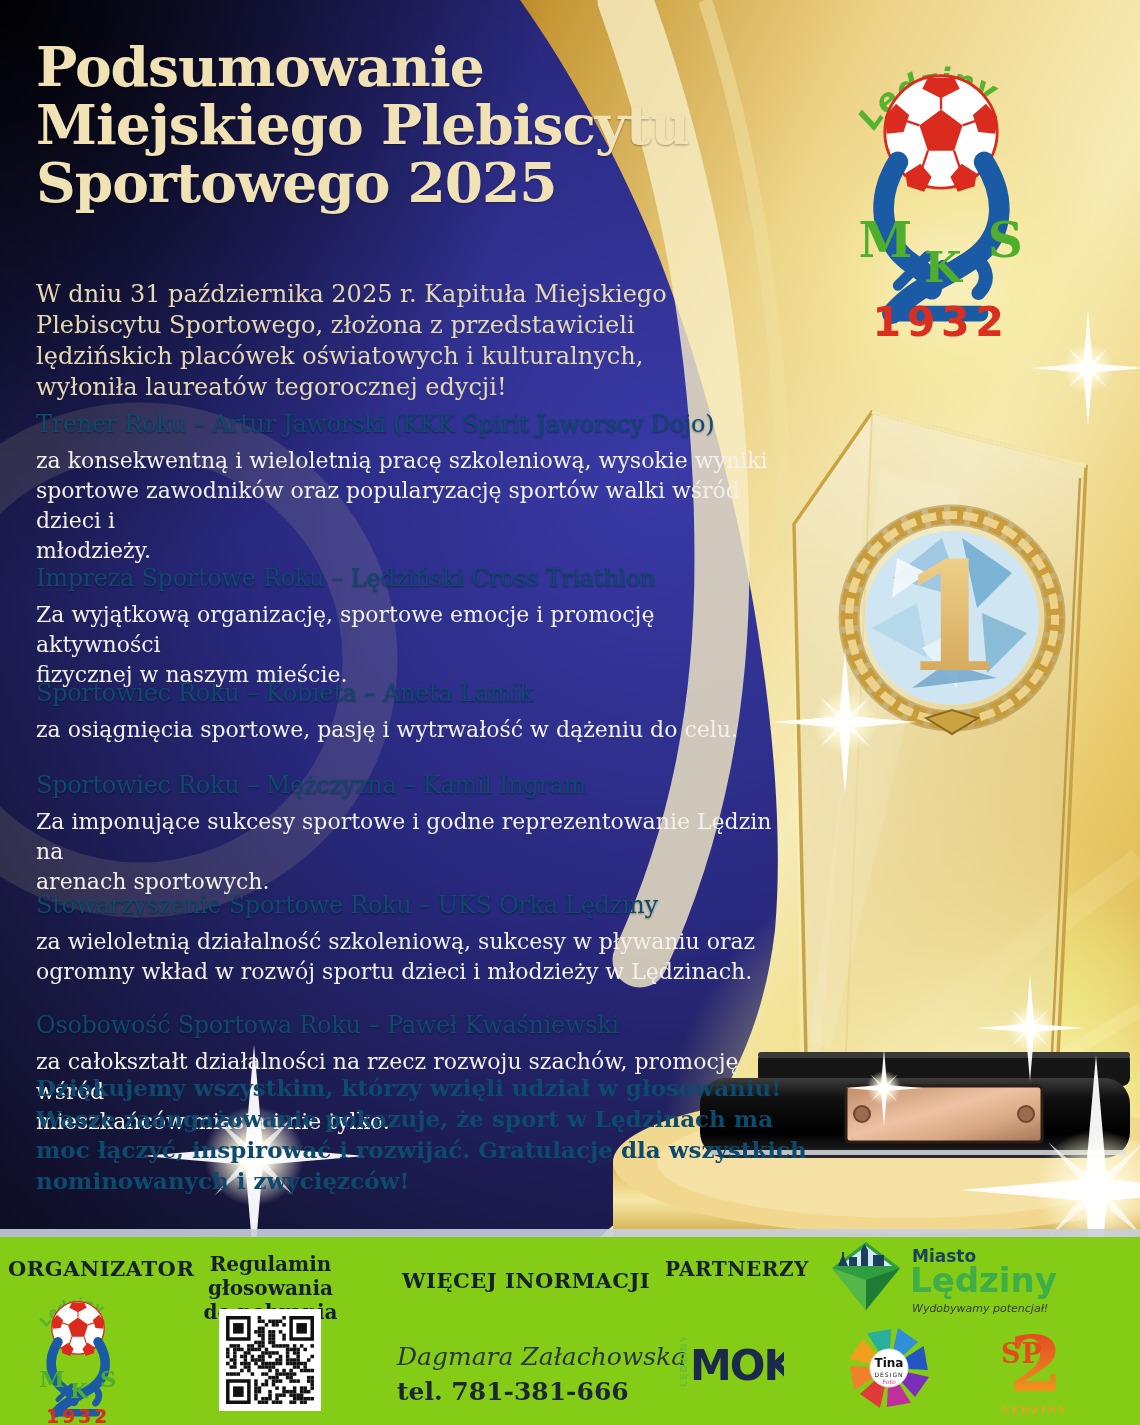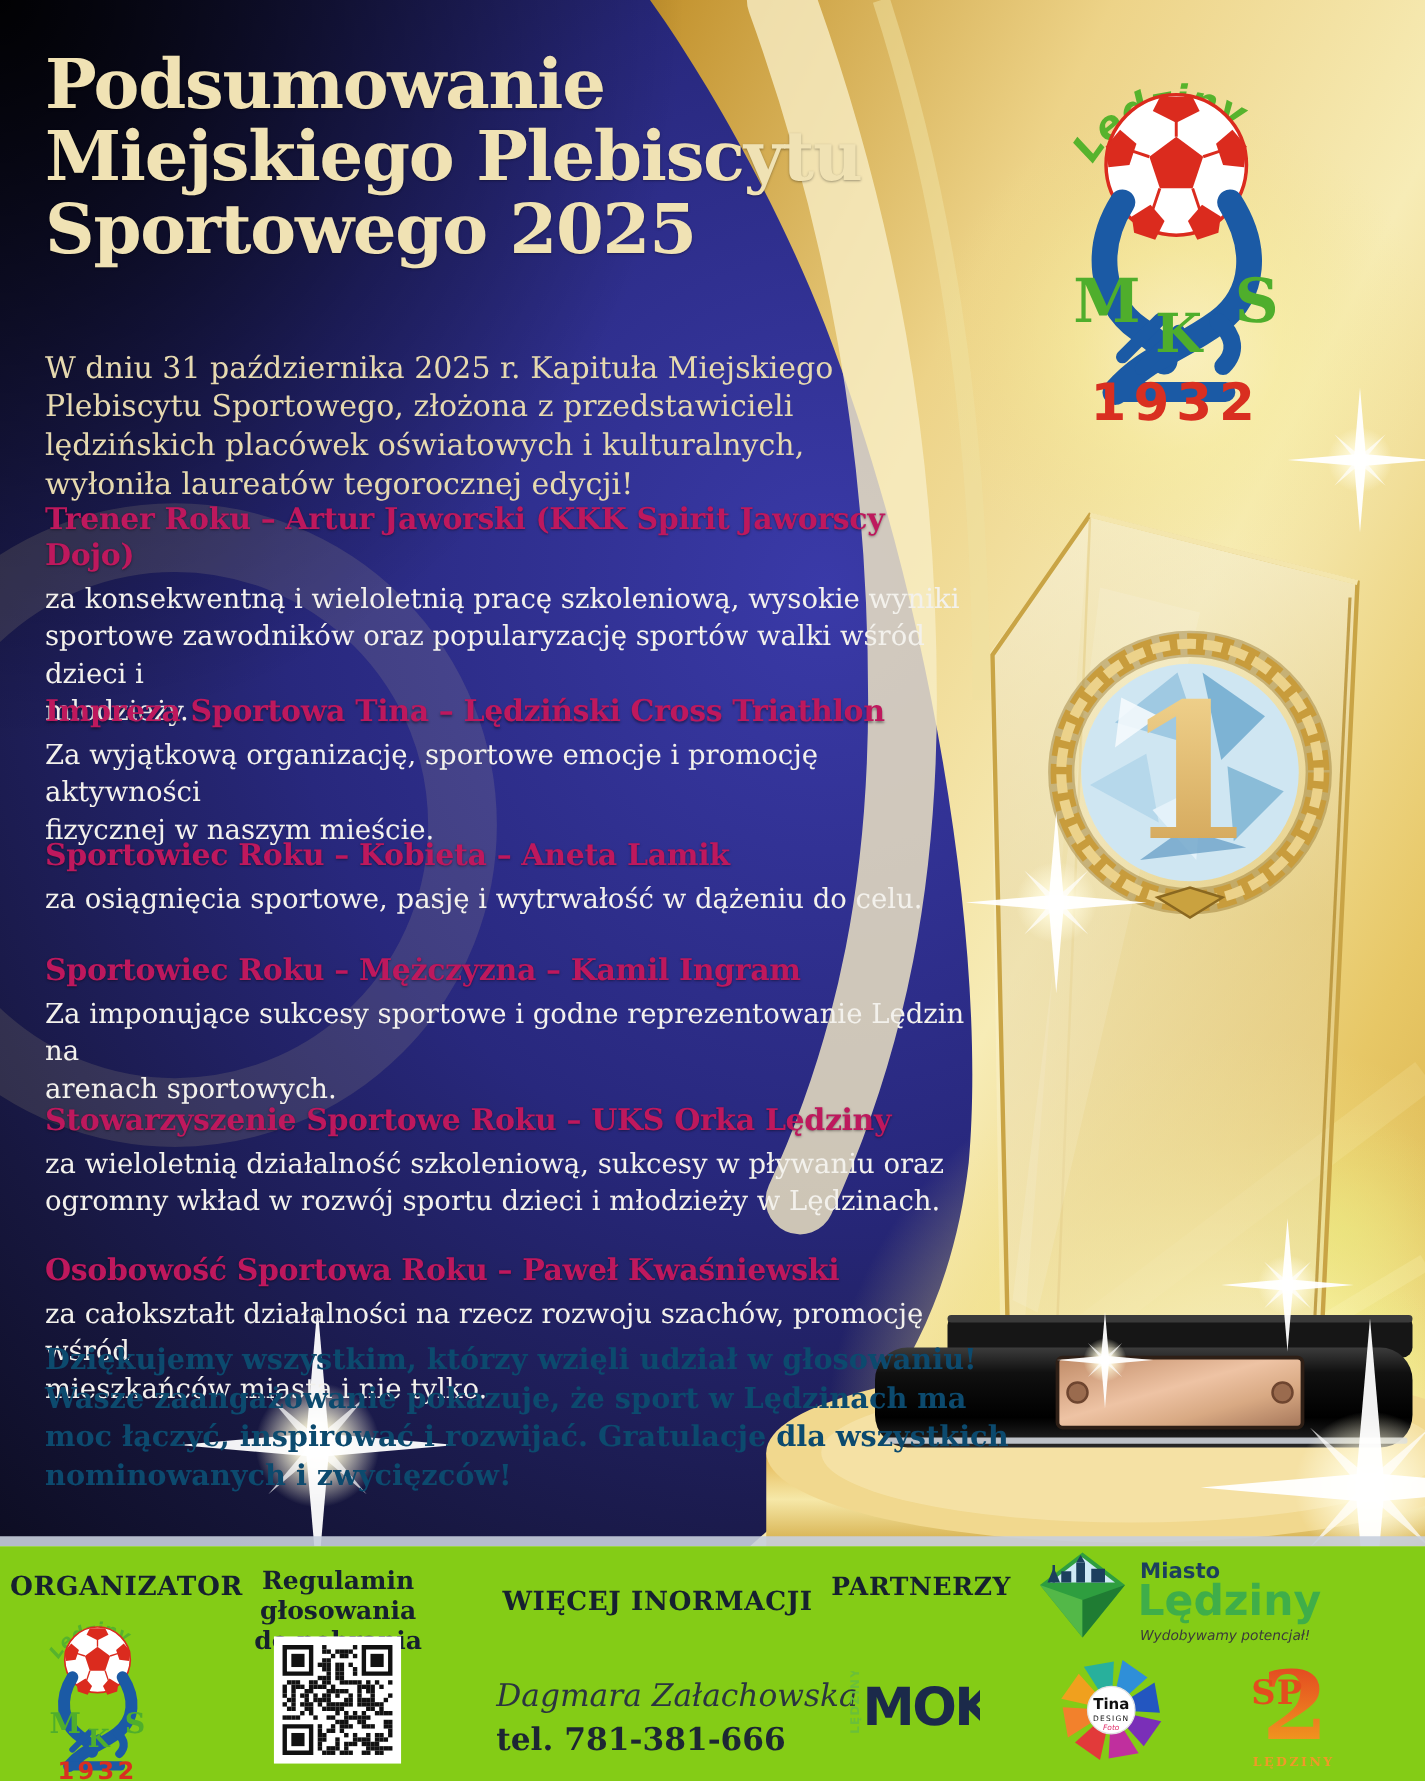--- a/index.html
+++ b/index.html
@@ -5,22 +5,22 @@
   html,body{margin:0;padding:0;background:#444;}
   .stage{position:relative;width:1140px;height:1425px;overflow:hidden;background:#fdfdfc;
          font-family:"DejaVu Serif",serif;}
   .poster{position:absolute;left:0;top:0;width:1140px;height:1237px;}
   svg.bg{position:absolute;left:0;top:0;display:block;}
   .title{position:absolute;left:36px;top:38px;font-size:55px;line-height:1.05;color:#f0e2b4;
          white-space:pre-line;letter-spacing:-1px;text-shadow:0 1px 2px rgba(0,0,0,.35);}
   .intro{position:absolute;left:36px;top:234px;font-size:24px;line-height:31px;color:#e6d9af;
          white-space:pre-line;margin-top:45px;}
   .award{position:absolute;left:36px;width:750px;}
-  .award h3{margin:0 0 7px 0;font-size:24px;line-height:29px;color:#be185d;letter-spacing:-.3px;
-            font-weight:bold;text-shadow:0 1px 2px rgba(0,0,0,.4);}
+  .award h3{margin:10px 0 7px 0;font-size:24px;line-height:29px;color:#0c4a6e;letter-spacing:-.3px;
+            font-weight:normal;text-shadow:0 1px 2px rgba(0,0,0,.4);}
   .award p{margin:0;font-size:22px;line-height:30px;color:#f3f1ec;white-space:pre-line;}
   .thanks{position:absolute;left:36px;top:1072px;font-size:23px;line-height:31px;font-weight:bold;
           color:#0c4a6e;white-space:pre-line;}
   footer{position:absolute;left:0;top:1237px;width:1140px;height:212px;background:#84cc16;color:#16212f;}
   .abs{position:absolute;}
   .fhead{font-weight:bold;font-size:21px;letter-spacing:.5px;}
   .reg{font-weight:bold;font-size:20px;line-height:24px;text-align:center;white-space:pre-line;}
   .contact-name{font-style:italic;font-size:25px;color:#2b3540;}
   .contact-phone{font-weight:bold;font-size:25px;color:#1d2733;}
   svg text{font-family:"DejaVu Sans",sans-serif;}
@@ -220,21 +220,21 @@
 lędzińskich placówek oświatowych i kulturalnych,
 wyłoniła laureatów tegorocznej edycji!</div>
 
     <section class="award" style="top:400px">
       <h3>Trener Roku – Artur Jaworski (KKK Spirit Jaworscy Dojo)</h3>
       <p>za konsekwentną i wieloletnią pracę szkoleniową, wysokie wyniki
 sportowe zawodników oraz popularyzację sportów walki wśród dzieci i
 młodzieży.</p>
     </section>
     <section class="award" style="top:554px">
-      <h3>Impreza Sportowa Tina – Lędziński Cross Triathlon</h3>
+      <h3>Impreza Sportowe Roku – Lędziński Cross Triathlon</h3>
       <p>Za wyjątkową organizację, sportowe emocje i promocję aktywności
 fizycznej w naszym mieście.</p>
     </section>
     <section class="award" style="top:669px">
       <h3>Sportowiec Roku – Kobieta – Aneta Lamik</h3>
       <p>za osiągnięcia sportowe, pasję i wytrwałość w dążeniu do celu.</p>
     </section>
     <section class="award" style="top:881px">
       <h3>Stowarzyszenie Sportowe Roku – UKS Orka Lędziny</h3>
       <p>za wieloletnią działalność szkoleniową, sukcesy w pływaniu oraz

